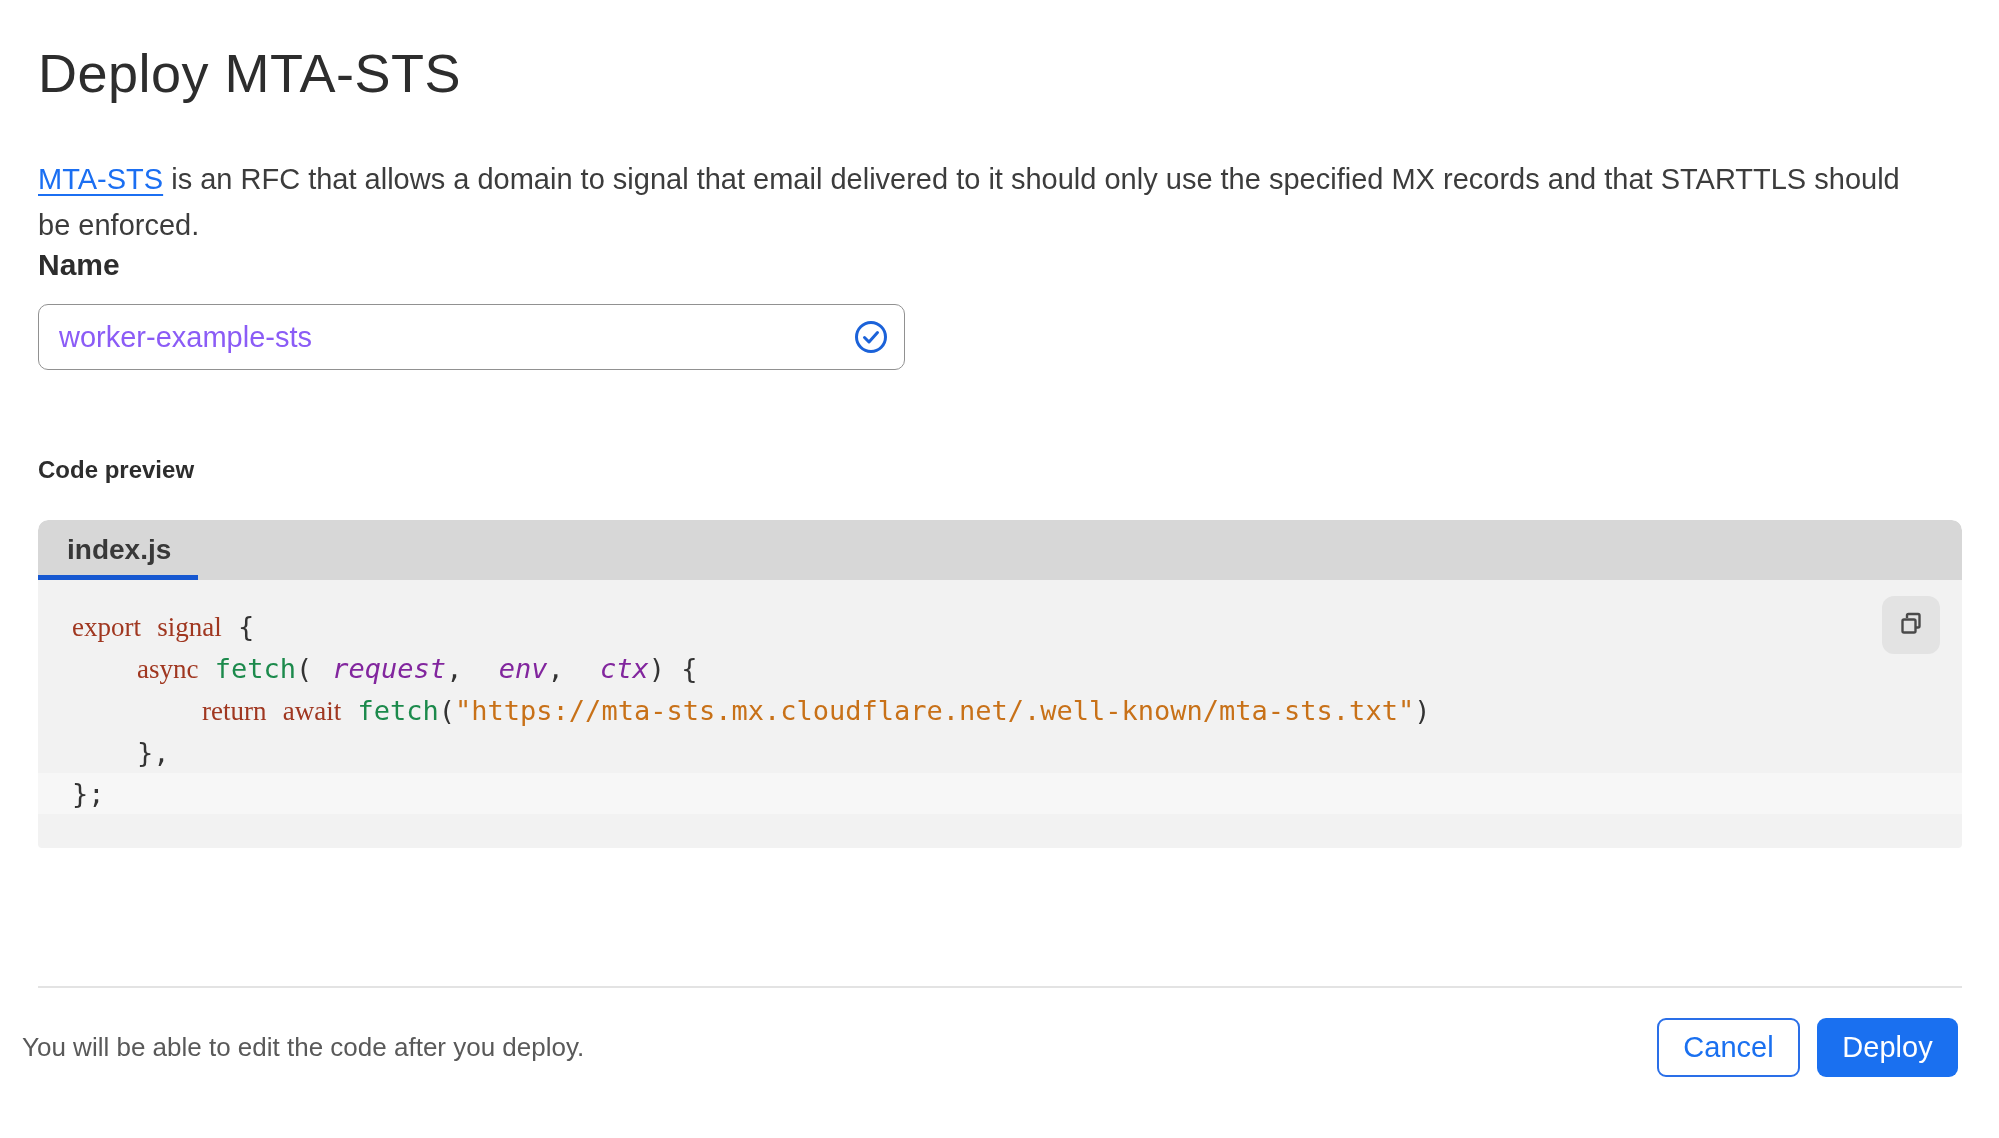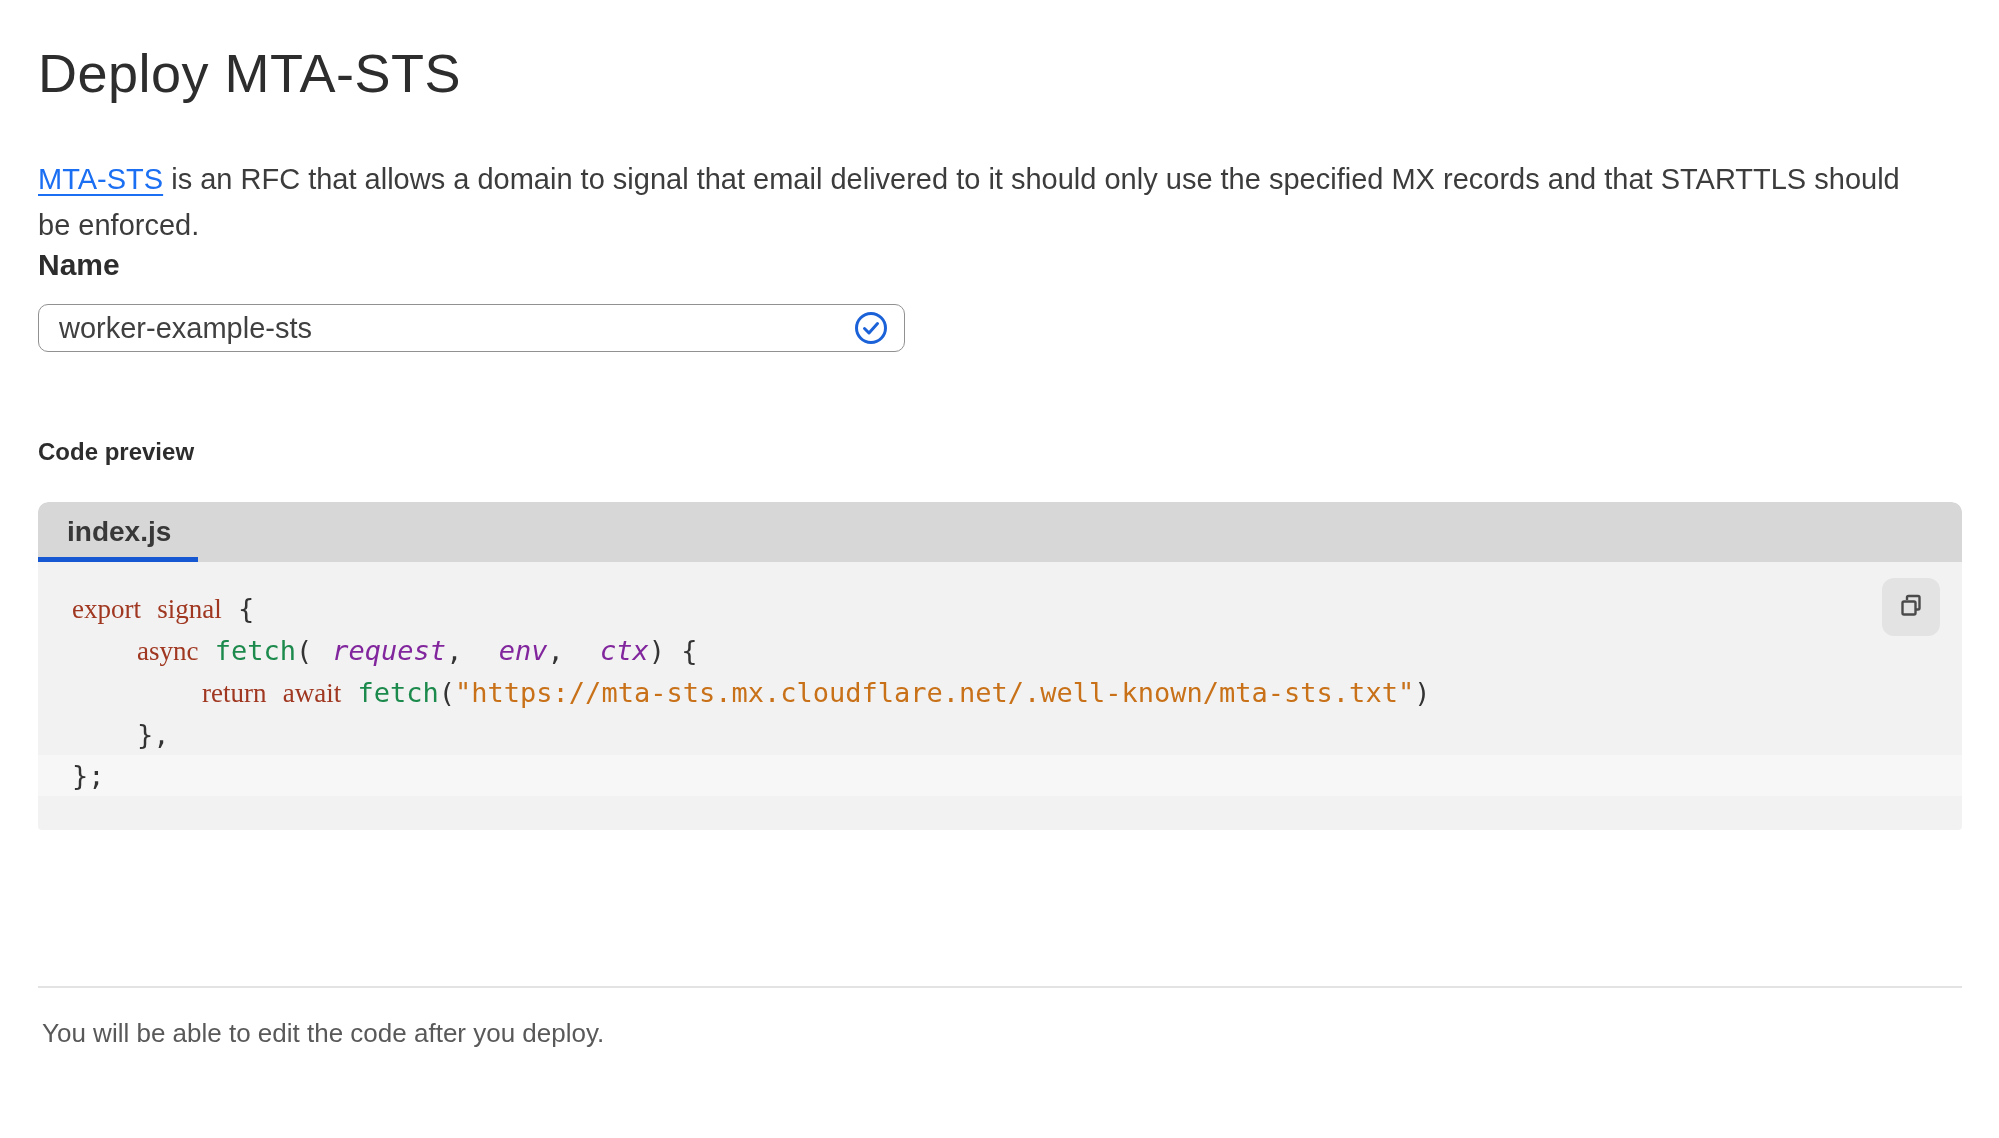--- a/index.html
+++ b/index.html
@@ -38,26 +38,26 @@
     font-weight: 700;
     color: #2d2d2d;
   }
   .input-wrap {
     position: relative;
     margin-top: 22px;
     width: 867px;
   }
   .name-input {
     width: 100%;
-    height: 48px;
+    height: 66px;
     border: 1.5px solid #919191;
     border-radius: 10px;
     font-family: "Liberation Sans", sans-serif;
     font-size: 29px;
-    color: #404040;
+    color: #8b5cf6;
     padding: 0 70px 0 20px;
     outline: none;
     background: #ffffff;
   }
   .input-check {
     position: absolute;
     right: 17px;
     top: 50%;
     transform: translateY(-50%);
     width: 34px;
@@ -133,21 +133,21 @@
   }
   .footer-divider {
     position: absolute;
     left: 38px; right: 37px;
     top: 986px;
     border: none;
     border-top: 2px solid #e3e3e3;
   }
   .footer {
     position: absolute;
-    left: 42px; right: 41px;
+    left: 22px; right: 41px;
     top: 1018px;
     display: flex;
     align-items: center;
     justify-content: space-between;
   }
   .footer-note {
     font-size: 26px;
     color: #595959;
   }
   .footer-actions { display: flex; gap: 17px; }
@@ -220,15 +220,19 @@
           </svg>
         </span>
       </button>
     </div>
   </div>
 
   <hr class="footer-divider">
 
   <div class="footer">
     <div class="footer-note">You will be able to edit the code after you deploy.</div>
+    <div class="footer-actions">
+      <button class="btn btn-cancel">Cancel</button>
+      <button class="btn btn-deploy">Deploy</button>
+    </div>
   </div>
 
 </div>
 
 </body></html>

